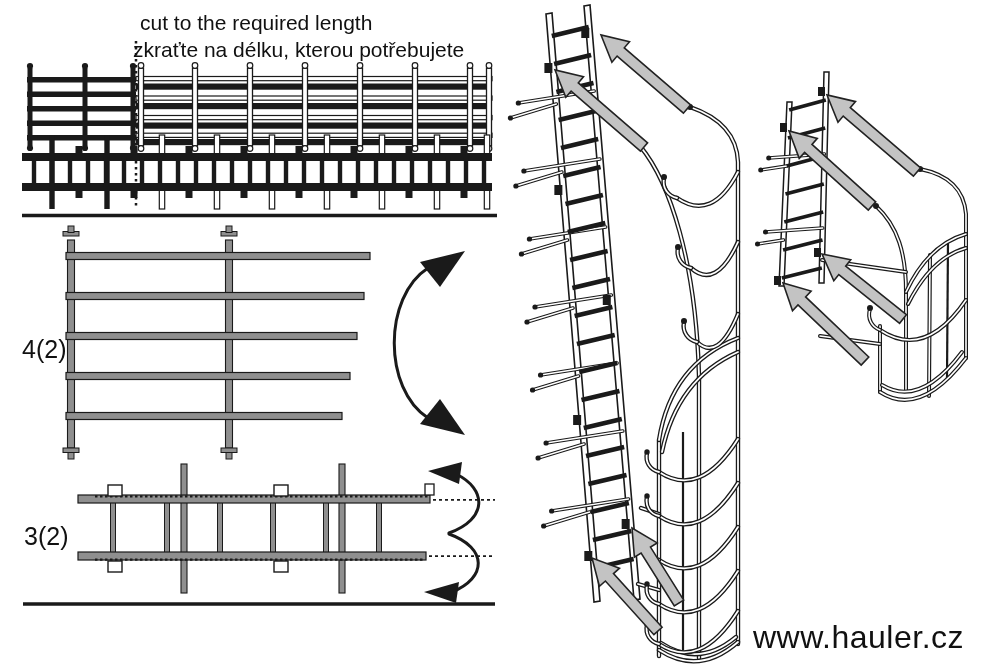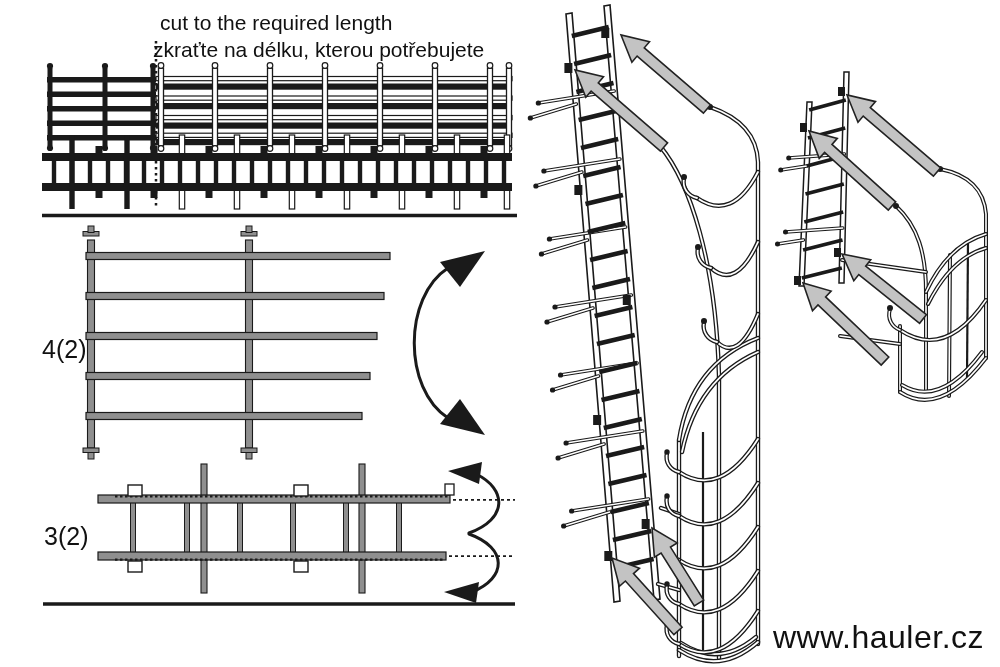--- a/index.html
+++ b/index.html
@@ -1,16 +1,16 @@
 <!DOCTYPE html>
 <html><head>
 <meta charset="utf-8">
 <style>
   html,body{margin:0;padding:0;background:#fff;}
-  #canvas{position:relative;width:970px;height:667px;background:#fff;overflow:hidden;margin-left:20px;}
+  #canvas{position:relative;width:970px;height:667px;background:#fff;overflow:hidden;}
   svg{display:block;}
   text{font-family:"Liberation Sans","DejaVu Sans",sans-serif;fill:#111;}
   .instr{font-size:21px;}
   .plabel{font-size:25px;}
   .site{font-size:32px;letter-spacing:.5px;}
 </style>
 </head>
 <body>
 
 <div id="canvas">

